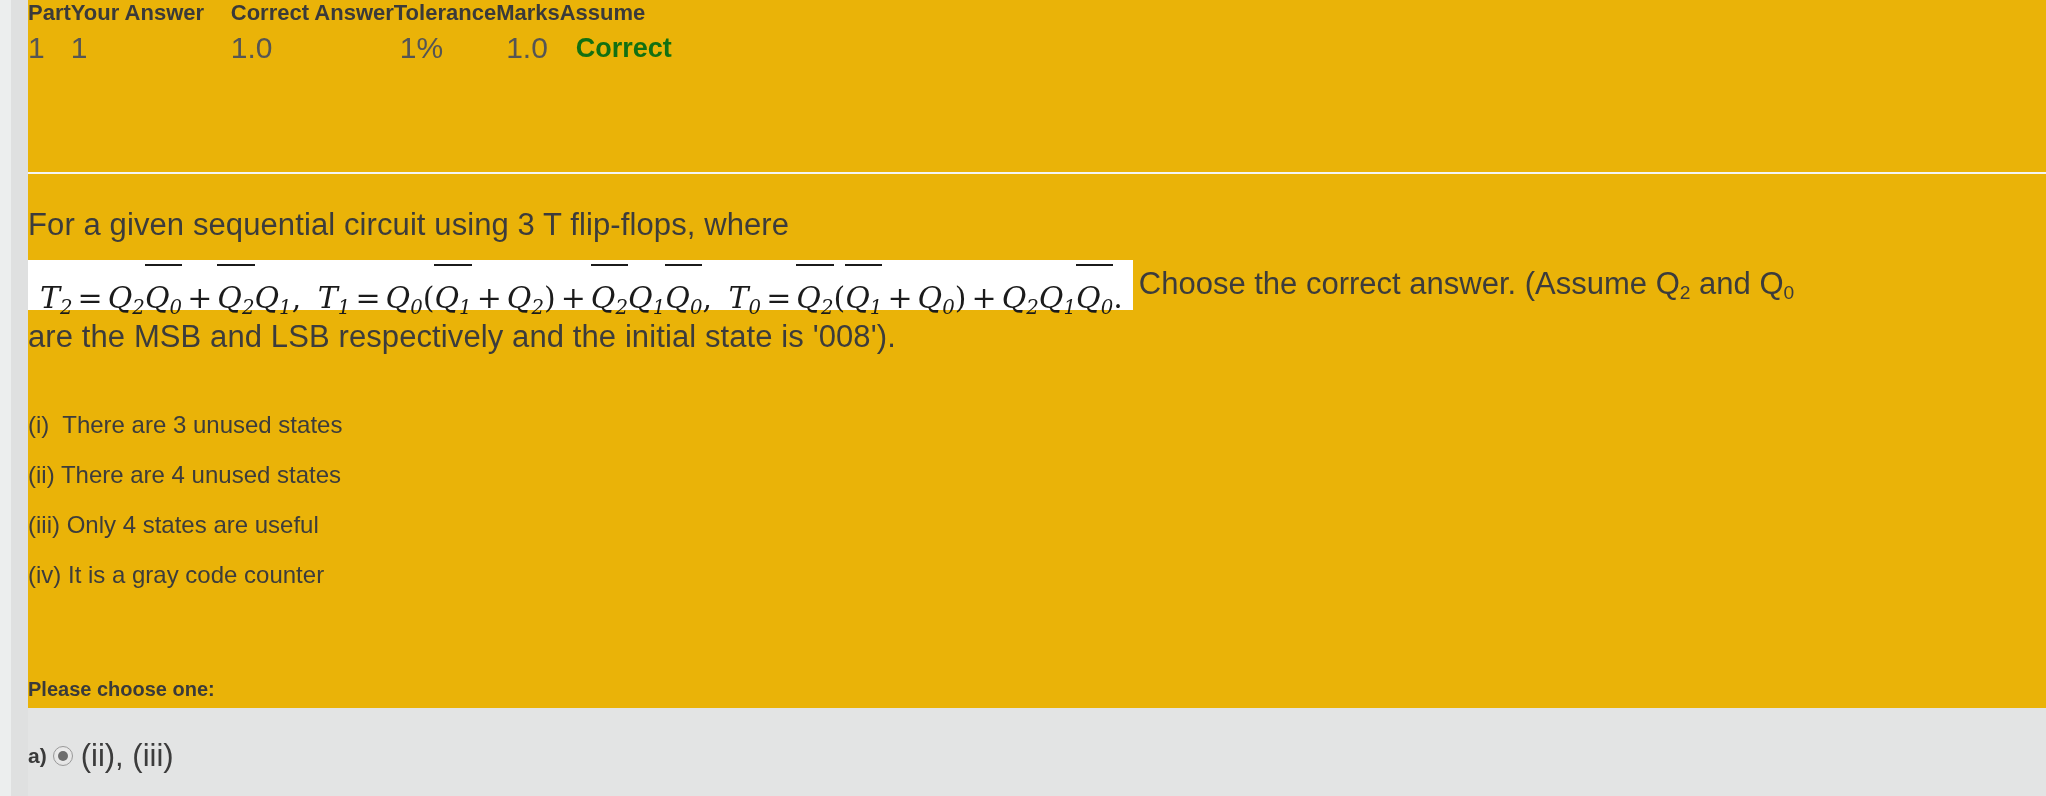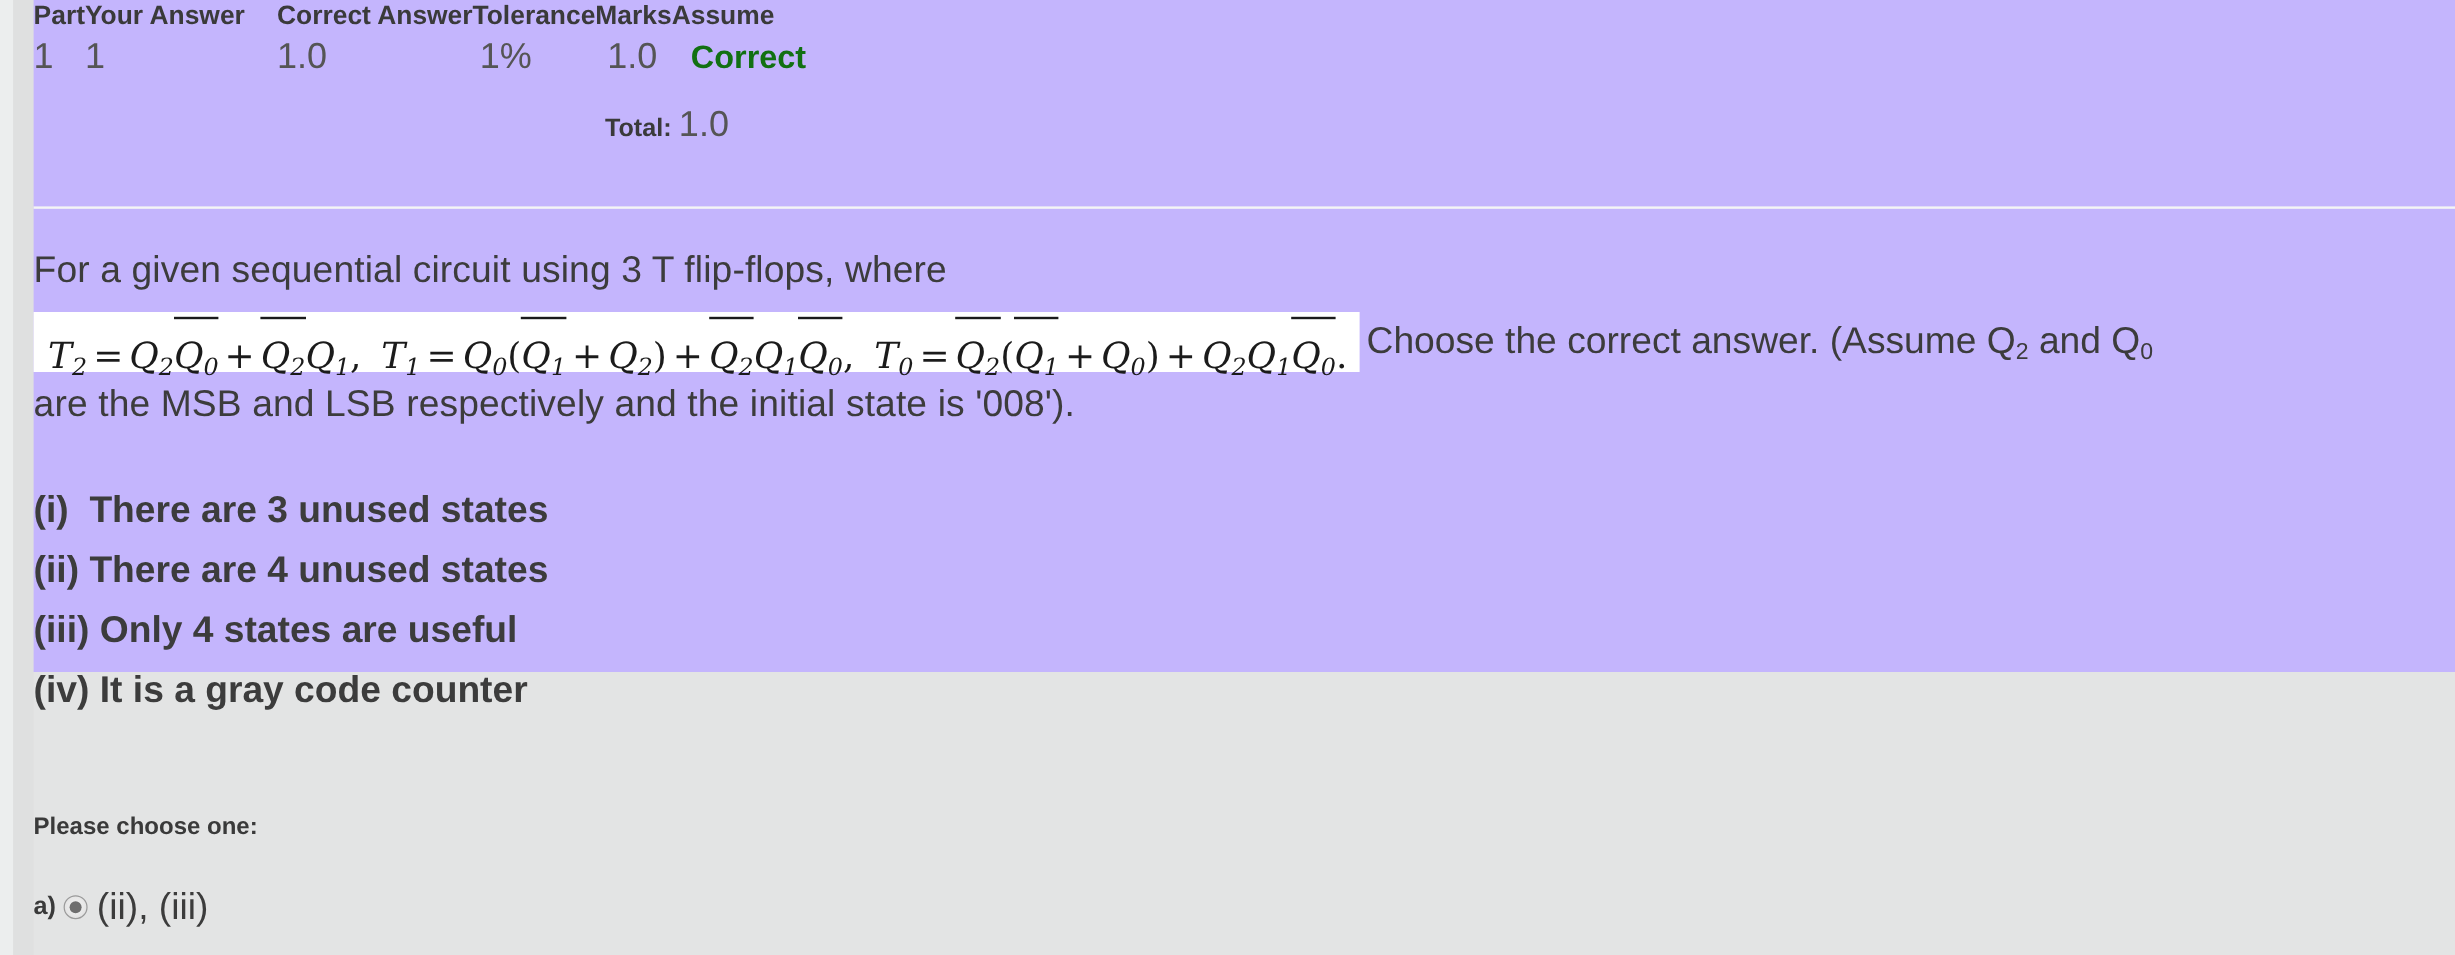--- a/index.html
+++ b/index.html
@@ -26,22 +26,22 @@
   .gutter-inner {
     position: absolute;
     left: 11px; top: 0;
     width: 17px; height: 796px;
     background: #dfe0e0;
   }
 
   .page {
     position: absolute;
     left: 28px; top: 0;
-    width: 2018px; height: 560px;
-    background: #c4b5fd;
+    width: 2018px; height: 708px;
+    background: #eab308;
   }
 
   
   .grade-table {
     position: absolute;
     left: 0px;
     top: 0px;
     border-collapse: collapse;
     font-size: 22px;
   }
@@ -167,22 +167,22 @@
   .tail-text sub {
     font-size: 0.62em;
     vertical-align: -0.25em;
   }
   .q-line2 { margin-top: 4px; }
 
   .options-list {
     margin-top: 40px;
   }
   .opt-line {
-    font-size: 31px;
-    font-weight: 700;
+    font-size: 24px;
+    font-weight: 400;
     color: #3c3c3c;
     line-height: 50px;
     white-space: pre;
   }
 
   
   .prompt {
     position: absolute;
     left: 0px;
     top: 678px;
@@ -253,28 +253,20 @@
     </thead>
     <tbody>
       <tr>
         <td class="c-part">1</td>
         <td class="c-your">1</td>
         <td class="c-correct">1.0</td>
         <td class="c-tol">1%</td>
         <td class="c-marks">1.0</td>
         <td class="c-comment">Correct</td>
       </tr>
-      <tr class="total-row">
-        <td></td>
-        <td></td>
-        <td></td>
-        <td></td>
-        <td style="text-align:right;padding-right:0px;"><span class="total-label">Total:</span></td>
-        <td><span class="total-value">1.0</span></td>
-      </tr>
     </tbody>
   </table>
 
   <div class="divider"></div>
 
   <div class="question">
 
     <div class="q-line">For a given sequential circuit using 3 T flip-flops, where</div>
 
     <div class="q-stem-row">

